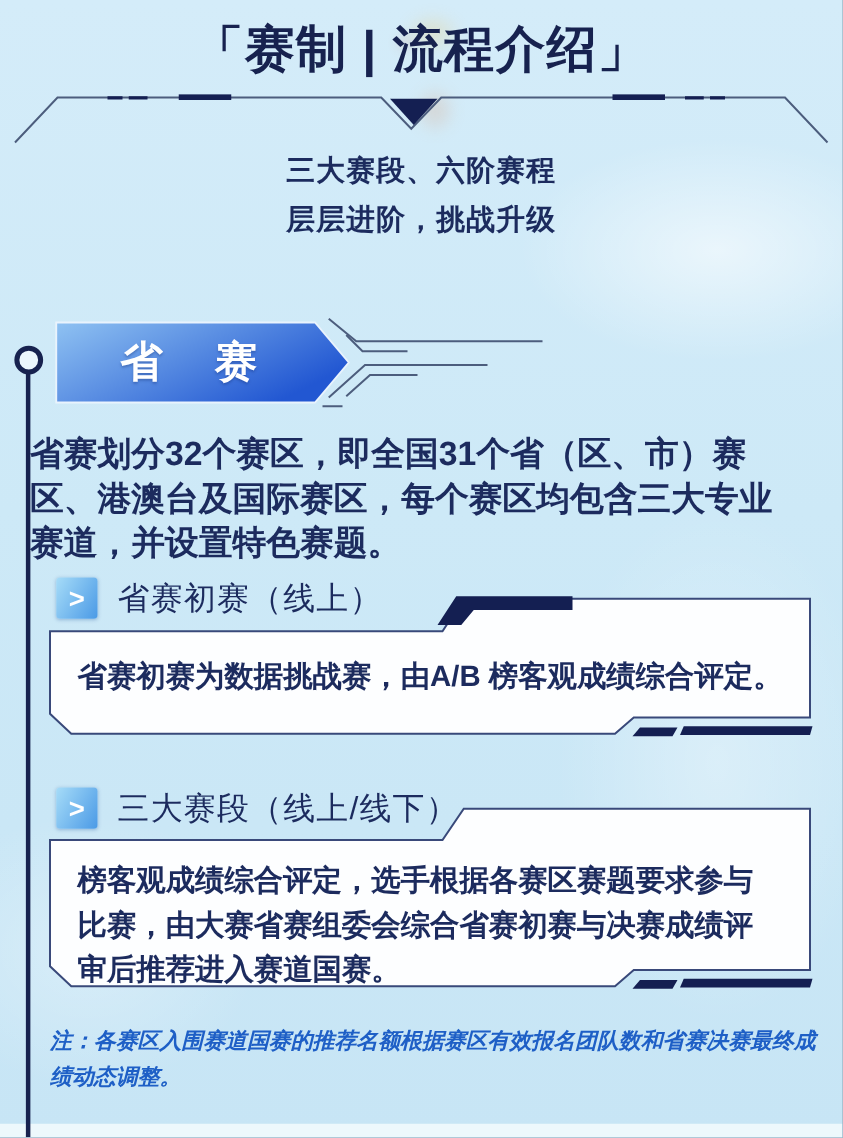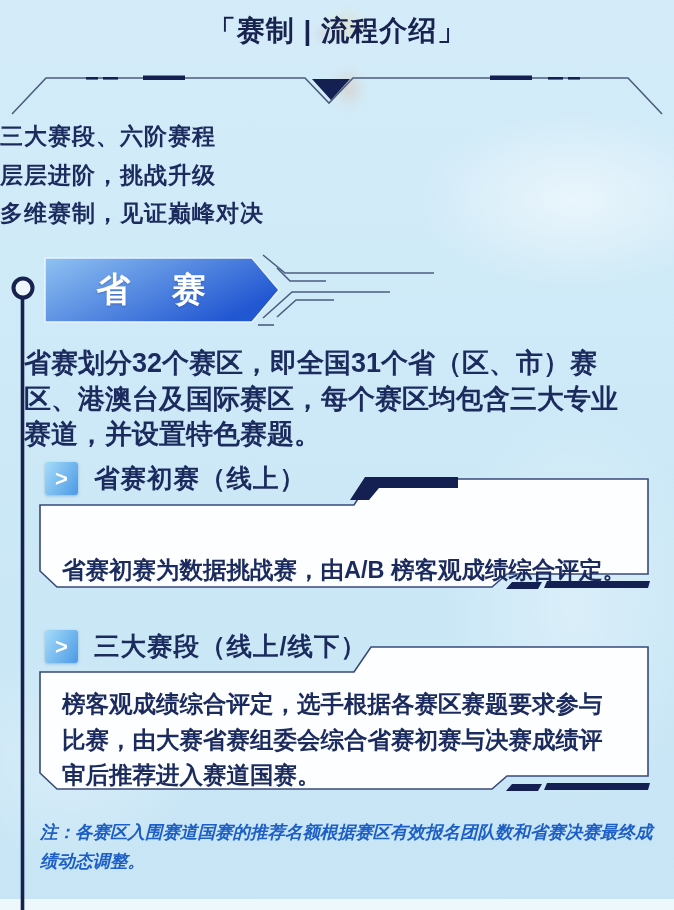--- a/index.html
+++ b/index.html
@@ -20,34 +20,34 @@
   .cloud.c2{right:-30px;top:400px;width:260px;height:420px;background:radial-gradient(ellipse at center,rgba(255,255,255,.30),rgba(255,255,255,0) 70%);}
   .cloud.c3{left:-70px;bottom:40px;width:280px;height:220px;background:radial-gradient(ellipse at center,rgba(255,255,255,.28),rgba(255,255,255,0) 70%);}
   .watermark{position:absolute;left:296px;top:0;width:90px;height:115px;filter:blur(5px);opacity:.45;pointer-events:none;
     background:
       radial-gradient(ellipse 34px 24px at 50px 26px,#e6cf8e 0%,rgba(230,207,142,0) 70%),
       radial-gradient(circle 8px at 28px 34px,#c46a5a 0%,rgba(196,106,90,0) 80%),
       radial-gradient(ellipse 24px 28px at 52px 88px,#d8b49e 0%,rgba(216,180,158,0) 75%);
   }
   .decor{position:absolute;left:0;top:0;z-index:1;}
   .txt{position:absolute;z-index:2;color:var(--navy);font-weight:700;}
-  .title{left:0;right:0;top:12px;text-align:center;font-size:28px;letter-spacing:1px;color:var(--navy-dark);}
-  .slogan{left:0;right:0;top:117px;font-size:23px;line-height:38.5px;letter-spacing:1px;}
+  .title{left:0;right:0;top:12px;text-align:center;font-size:40px;letter-spacing:1px;color:var(--navy-dark);}
+  .slogan{left:0;right:0;top:117px;text-align:center;font-size:23px;line-height:38.5px;letter-spacing:1px;}
   .banner-label{left:45px;top:258px;width:212px;height:64px;display:flex;align-items:center;justify-content:center;
     color:#fff;font-size:34px;letter-spacing:16px;text-indent:16px;text-shadow:0 1px 2px rgba(20,50,120,.35);}
   .intro{left:24px;top:346px;width:602px;font-size:27px;line-height:35.5px;}
   .sub{left:45px;display:flex;align-items:center;gap:16px;}
   .sub.s1{top:461px;} .sub.s2{top:629px;}
   .chev{width:33px;height:33px;border-radius:3px;flex:0 0 auto;
     background:linear-gradient(120deg,var(--icon-start) 0%,var(--icon-end) 100%);
     color:#fff;font-size:22px;font-weight:700;display:flex;align-items:center;justify-content:center;
     box-shadow:0 1px 3px rgba(40,90,160,.35);}
-  .sub-title{font-size:25.5px;letter-spacing:1px;color:var(--navy);font-weight:700;}
+  .sub-title{font-size:25.5px;letter-spacing:1px;color:var(--navy);font-weight:400;}
   .box-text{font-size:23.5px;line-height:35.5px;}
-  .box-text.b1{left:62px;top:524px;width:566px;margin-top:29px;}
+  .box-text.b1{left:62px;top:524px;width:566px;}
   .box-text.b2{left:62px;top:687px;width:548px;}
   .note{left:40px;top:818px;width:616px;font-size:17.5px;line-height:28.5px;color:var(--note-blue);font-style:italic;}
   .bottom-strip{position:absolute;left:0;right:0;bottom:0;height:11px;background:rgba(241,249,253,.9);z-index:0;}
 </style>
 </head>
 <body>
 
 <div class="canvas">
 
   <div class="cloud c1"></div>
@@ -104,21 +104,20 @@
       <polygon points="512,784 542,784 538,791 506,791"></polygon>
       <polygon points="547,783 650,783 648,790 544,790"></polygon>
     </g>
   </svg>
 
   <h1 class="txt title">「赛制 | 流程介绍」</h1>
 
   <div class="txt slogan">
     <div>三大赛段、六阶赛程</div>
     <div>层层进阶，挑战升级</div>
-    <div>多维赛制，见证巅峰对决</div>
   </div>
 
   <div class="txt banner-label">省 赛</div>
 
   <p class="txt intro">省赛划分32个赛区，即全国31个省（区、市）赛区、港澳台及国际赛区，每个赛区均包含三大专业赛道，并设置特色赛题。</p>
 
   <div class="txt sub s1">
     <span class="chev">&gt;</span>
     <span class="sub-title">省赛初赛（线上）</span>
   </div>

